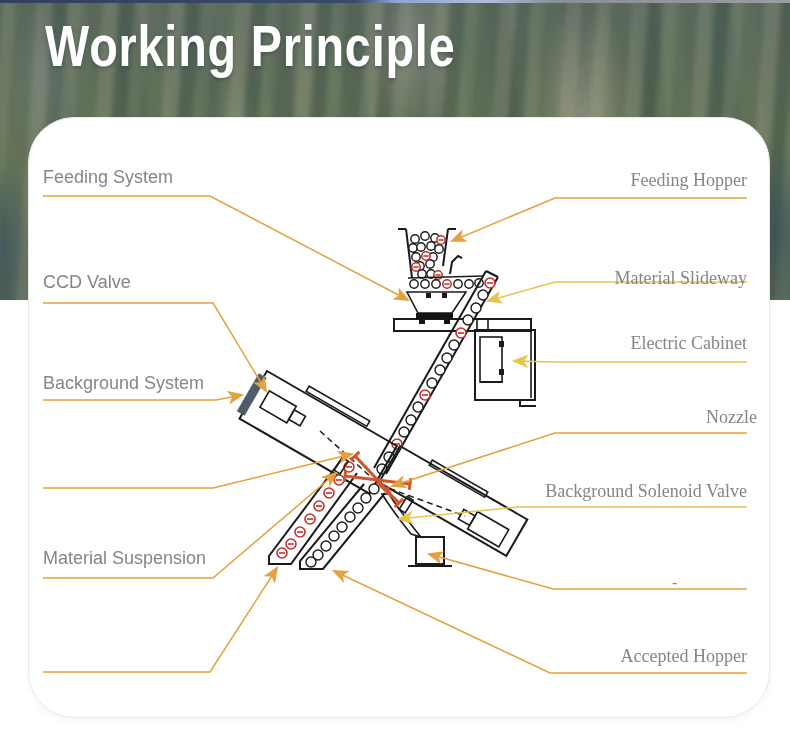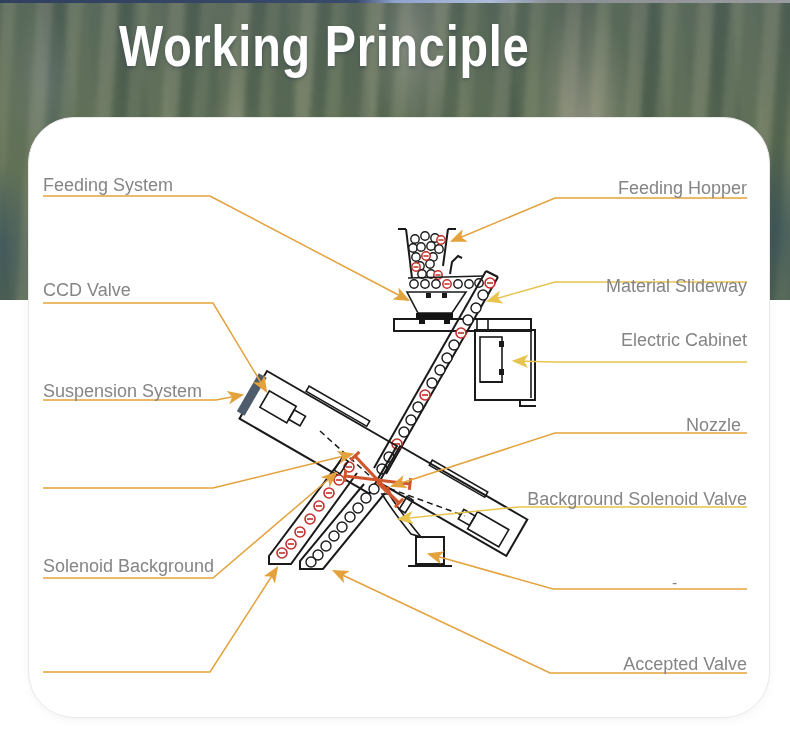--- a/index.html
+++ b/index.html
@@ -22,31 +22,31 @@
       radial-gradient(45px 120px at 30% 55%, rgba(190,180,140,.45), rgba(190,180,140,0) 70%),
       radial-gradient(50px 120px at 7% 30%, rgba(160,170,155,.4), rgba(160,170,155,0) 70%),
       repeating-linear-gradient(94deg, rgba(70,88,48,.55) 0 15px, rgba(130,142,86,.45) 15px 29px, rgba(92,108,60,.5) 29px 50px, rgba(158,160,106,.4) 50px 66px),
       repeating-linear-gradient(86deg, rgba(58,76,46,.45) 0 24px, rgba(118,130,78,.35) 24px 47px, rgba(86,102,58,.4) 47px 74px),
       linear-gradient(180deg,#87926a 0%,#78865e 55%,#6e8058 100%);}
   .photo::before{content:"";position:absolute;left:0;top:0;width:100%;height:3px;z-index:2;
     background:linear-gradient(90deg,#31405f 0%,#3a4a6a 45%,#8ea3cf 50%,#aebdd9 62%,#8a8f96 70%,#9a9d9f 100%);}
   .photo::after{content:"";position:absolute;inset:0;
     background:linear-gradient(180deg, rgba(62,80,120,.36) 0%, rgba(70,90,130,.22) 55%, rgba(55,75,110,.32) 100%);}
   
-  .title{position:absolute;left:0;top:13px;width:648px;text-align:center;z-index:3;}
+  .title{position:absolute;left:0;top:13px;width:648px;z-index:3;}
   .title span{display:inline-block;transform:scaleX(.82);transform-origin:center;
     font-size:57px;font-weight:700;letter-spacing:1px;color:var(--title_white);
     text-shadow:0 2px 4px rgba(35,45,70,.35);white-space:nowrap;}
   
   .card{position:absolute;left:28px;top:117px;width:742px;height:601px;z-index:2;
     background:var(--card_background);border:1px solid #e9e9e9;border-radius:46px;
     box-shadow:0 3px 8px rgba(0,0,0,.04);}
   
-  .lbl{position:absolute;z-index:4;font-size:18px;color:var(--label_gray);white-space:nowrap;margin-top:8px;}
-  .lbl.r{text-align:center;}
+  .lbl{position:absolute;z-index:4;font-size:18px;color:var(--label_gray);white-space:nowrap;}
+  .lbl.r{text-align:center;font-family:Liberation Serif, serif;}
   .suffix{position:absolute;z-index:4;font-size:16px;color:var(--label_gray);}
   
   svg.overlay{position:absolute;left:0;top:0;z-index:3;pointer-events:none;}
   .ink{stroke:var(--machine_ink);fill:none;stroke-width:1.6;}
   .ink2{stroke:var(--machine_ink);fill:none;stroke-width:2;}
   .bc{fill:#fff;stroke:var(--machine_ink);stroke-width:1.4;}
   .leadO{stroke:var(--leader_orange);fill:none;stroke-width:1.5;}
   .leadG{stroke:var(--leader_gold);fill:none;stroke-width:1.5;}
   .ej{stroke:var(--ejector_orange);fill:none;}
   .dash{stroke:var(--machine_ink);fill:none;stroke-width:1.5;stroke-dasharray:6 4;}
@@ -59,30 +59,30 @@
   <div class="photo">
       <div class="grad"></div>
     </div>
 
   <div class="title"><span>Working Principle</span></div>
 
   <div class="card"></div>
 
   <div class="lbl" style="left:43px;top:167px">Feeding System</div>
   <div class="lbl" style="left:43px;top:272px">CCD Valve</div>
-  <div class="lbl" style="left:43px;top:373px">Suspension System</div>
-  <div class="lbl" style="left:43px;top:548px">Solenoid Background</div>
+  <div class="lbl" style="left:43px;top:373px">Background System</div>
+  <div class="lbl" style="left:43px;top:548px">Material Suspension</div>
 
   <div class="lbl r" style="right:43px;top:170px">Feeding Hopper</div>
   <div class="lbl r" style="right:43px;top:268px">Material Slideway</div>
-  <div class="lbl r" style="right:43px;top:322px">Electric Cabinet</div>
-  <div class="lbl r" style="right:49px;top:407px">Nozzle</div>
+  <div class="lbl r" style="right:43px;top:333px">Electric Cabinet</div>
+  <div class="lbl r" style="right:33px;top:407px">Nozzle</div>
   <div class="lbl r" style="right:43px;top:481px">Background Solenoid Valve</div>
   <div class="suffix" style="left:672px;top:574px">-</div>
-  <div class="lbl r" style="right:43px;top:646px">Accepted Valve</div>
+  <div class="lbl r" style="right:43px;top:646px">Accepted Hopper</div>
 
   <svg class="overlay" width="790" height="742" viewBox="0 0 790 742">
     <defs>
       <marker id="arO" markerWidth="11" markerHeight="9" refX="9.5" refY="4.5" orient="auto">
         <path d="M0,0 L11,4.5 L0,9 L2.8,4.5 z" style="fill:var(--leader_orange)"></path>
       </marker>
       <marker id="arG" markerWidth="11" markerHeight="9" refX="9.5" refY="4.5" orient="auto">
         <path d="M0,0 L11,4.5 L0,9 L2.8,4.5 z" style="fill:var(--leader_gold)"></path>
       </marker>
       <g id="rdot">

